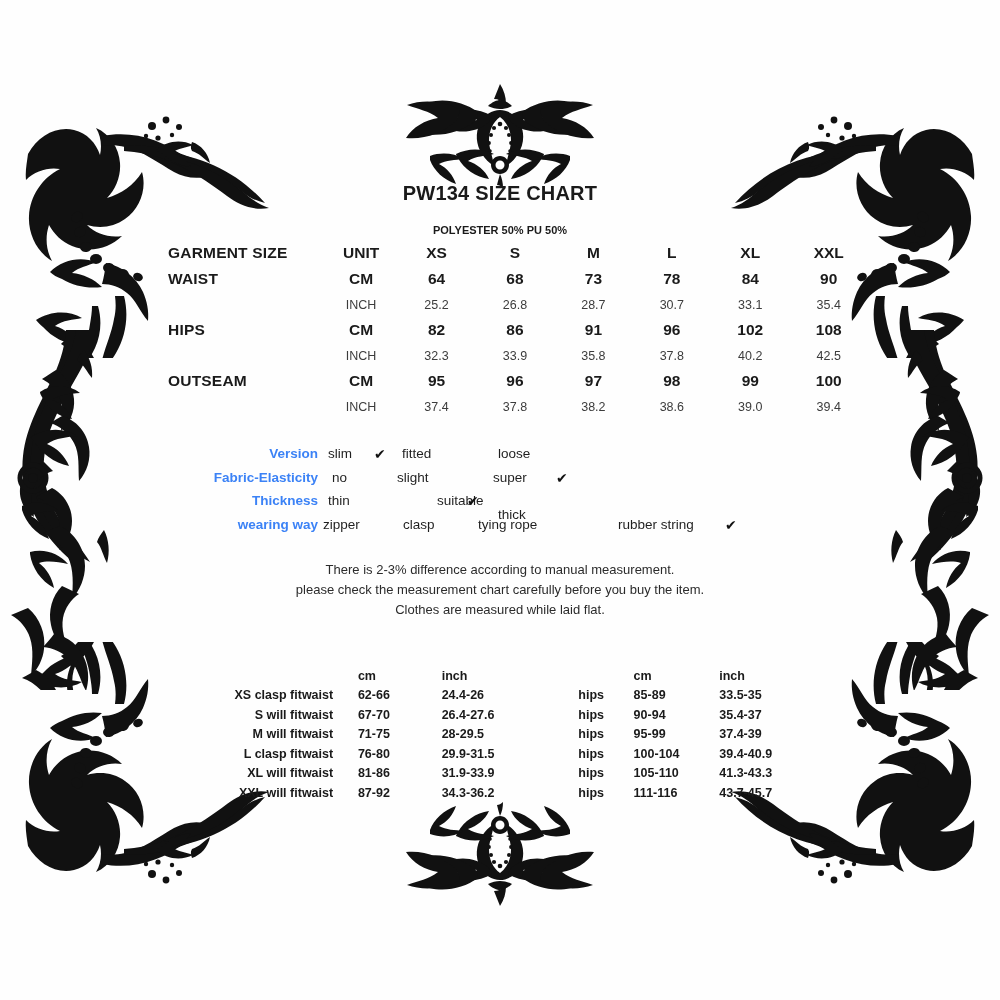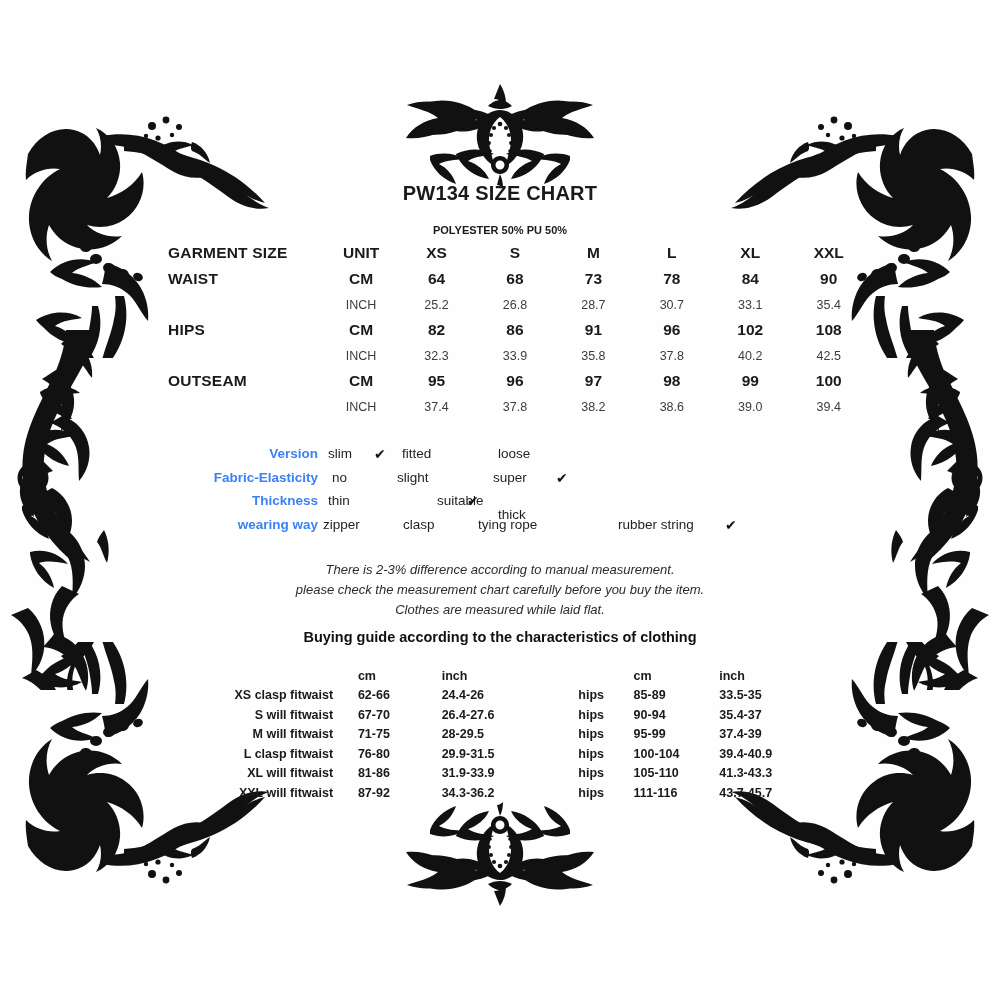--- a/index.html
+++ b/index.html
@@ -59,21 +59,21 @@
   .char-row{position:relative;height:23.5px;white-space:nowrap;font-size:13.5px;}
   .char-label{
     position:absolute;left:0;width:128px;text-align:right;
     font-weight:bold;font-size:13.5px;color:#3b82f6;
   }
   .char-opt{position:absolute;font-weight:normal;color:#1f1f1f;}
   .tick{position:absolute;font-size:14px;font-weight:bold;color:#111;}
 
   
   .notes{position:absolute;left:0;top:560px;width:1000px;text-align:center;}
-  .note-line{font-size:13px;color:#2b2b2b;line-height:20px;font-style:italic;}
+  .note-line{font-size:13px;color:#2b2b2b;line-height:20px;}
   .guide-head{
     margin-top:7px;font-size:14.5px;font-weight:bold;color:#111;line-height:20px;
   }
 
   
   .guide{
     position:absolute;left:196px;top:660px;width:660px;border-collapse:collapse;
   }
   .guide td{padding:0;line-height:1.0;white-space:nowrap;font-size:12.5px;height:19.6px;vertical-align:bottom;}
   .g-size{width:112px;text-align:right;font-weight:bold;padding-right:10px;}
@@ -432,21 +432,20 @@
           <span class="char-opt" style="left: 288px;">tying rope</span>
           <span class="char-opt" style="left: 428px;">rubber string</span>
           <span class="tick" style="left: 535px;">✔</span>
         </div>
       </div>
 
     <div class="notes">
       <div class="note-line">There is 2-3% difference according to manual measurement.</div>
       <div class="note-line">please check the measurement chart carefully before you buy the item.</div>
       <div class="note-line">Clothes are measured while laid flat.</div>
-      <div class="guide-head">Buying guide according to the characteristics of clothing</div>
     </div>
 
     <table class="guide">
       <tbody id="guide-body">
           <tr class="g-head">
             <td class="g-size"></td>
             <td class="g-part"></td>
             <td class="g-cm">cm</td>
             <td class="g-in">inch</td>
             <td class="g-part"></td>

